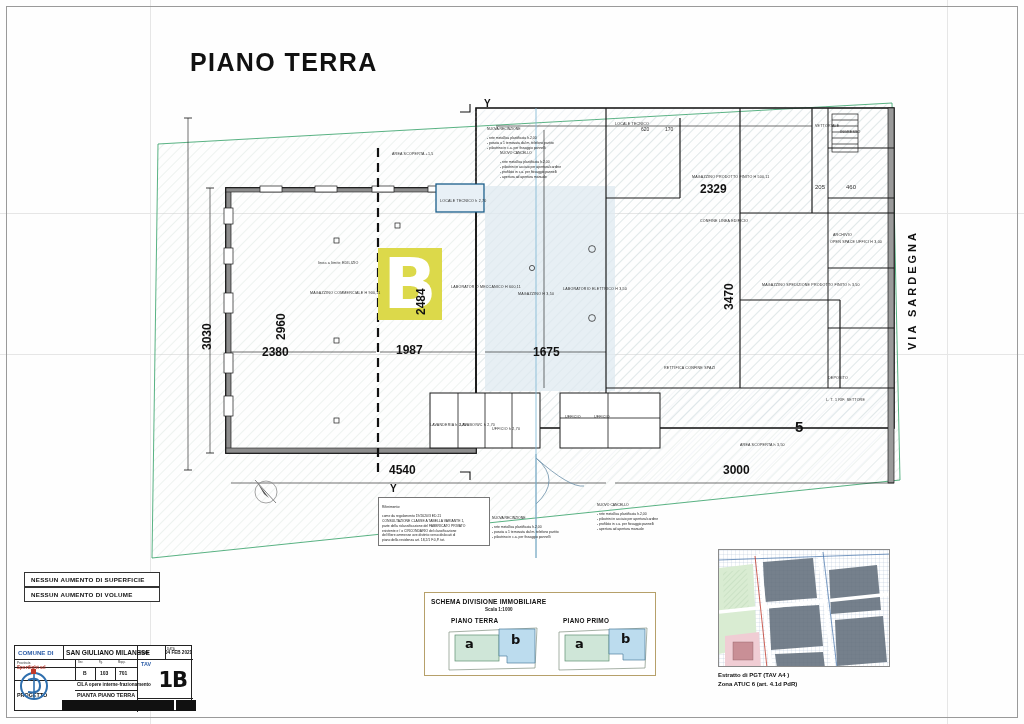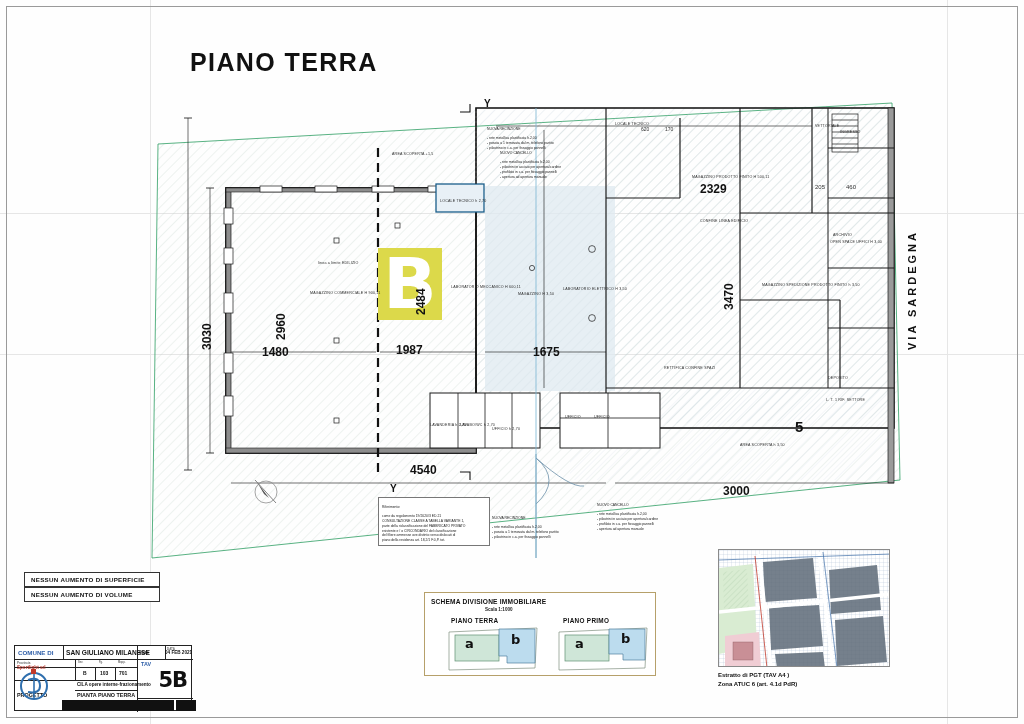--- a/index.html
+++ b/index.html
@@ -310,26 +310,26 @@
   </div>
 
 
   <div class="b-badge">B</div>
 
   <div class="dim v" style="left:200px;top:350px;">3030</div>
   <div class="dim v" style="left:274px;top:340px;">2960</div>
   <div class="dim v" style="left:414px;top:315px;">2484</div>
   <div class="dim v" style="left:722px;top:310px;">3470</div>
 
-  <div class="dim" style="left:262px;top:345px;">1480</div>
+  <div class="dim" style="left:262px;top:345px;">2380</div>
   <div class="dim" style="left:396px;top:343px;">1987</div>
   <div class="dim" style="left:533px;top:345px;">1675</div>
   <div class="dim" style="left:700px;top:137px;margin-top:45px;">2329</div>
-  <div class="dim" style="left:410px;top:463px;">4540</div>
-  <div class="dim" style="left:723px;top:484px;">3000</div>
+  <div class="dim" style="left:389px;top:463px;">4540</div>
+  <div class="dim" style="left:723px;top:463px;">3000</div>
   <div class="dim tiny" style="left:815px;top:184px;font-size:6px;">205</div>
   <div class="dim tiny" style="left:846px;top:184px;font-size:6px;">460</div>
   <div class="dim tiny" style="left:641px;top:126px;font-size:5px;">620</div>
   <div class="dim tiny" style="left:665px;top:126px;font-size:5px;">170</div>
 
   <div class="sect-mark" style="left:484px;top:98px;">Y</div>
   <div class="sect-mark" style="left:390px;top:483px;">Y</div>
 
   <div class="via" style="left:906px;top:350px;">VIA  SARDEGNA</div>
   <div class="big-num" style="left:795px;top:418px;">5</div>
@@ -512,21 +512,21 @@
     <div class="tb-txt tb-red" style="left:2px;top:19px;font-size:4.6px;">Sportlight  srl</div>
 
     <div class="tb-txt tb-grey" style="left:63px;top:15px;font-size:2.6px;">Sez.</div>
     <div class="tb-txt tb-grey" style="left:84px;top:15px;font-size:2.6px;">Fg.</div>
     <div class="tb-txt tb-grey" style="left:103px;top:15px;font-size:2.6px;">Mapp.</div>
     <div class="tb-txt tb-black" style="left:68px;top:24px;font-size:5px;">B</div>
     <div class="tb-txt tb-black" style="left:85px;top:24px;font-size:5px;">103</div>
     <div class="tb-txt tb-black" style="left:104px;top:24px;font-size:5px;">701</div>
 
     <div class="tb-txt tb-blue" style="left:126px;top:15px;font-size:5.4px;">TAV</div>
-    <div class="tb-1b">5B</div>
+    <div class="tb-1b">1B</div>
     <div class="tb-txt tb-grey" style="left:124px;top:54px;font-size:2.8px;">Scala</div>
 
     <div class="tb-txt tb-grey" style="left:62px;top:15px;font-size:2.6px;opacity:0;">Oggetto</div>
     <div class="tb-txt tb-black" style="left:62px;top:36px;font-size:4.6px;">CILA opere interne-frazionamento</div>
     <div class="tb-txt tb-black" style="left:62px;top:46px;font-size:5.4px;">PIANTA PIANO TERRA</div>
     <div class="tb-txt tb-black" style="left:2px;top:46px;font-size:5.4px;">PROGETTO</div>
     <div class="tb-txt tb-black" style="left:62px;top:57px;font-size:4.6px;">U.I. in via Sardegna 3</div>
 
     <div style="position:absolute;left:86px;top:55px;width:16px;height:9px;border:0.5px solid #333;font-size:1.8px;padding:1px;box-sizing:border-box;color:#222;overflow:hidden;white-space:pre-line;">IL TECNICO - Geometra
 STUDIO TECNICO

